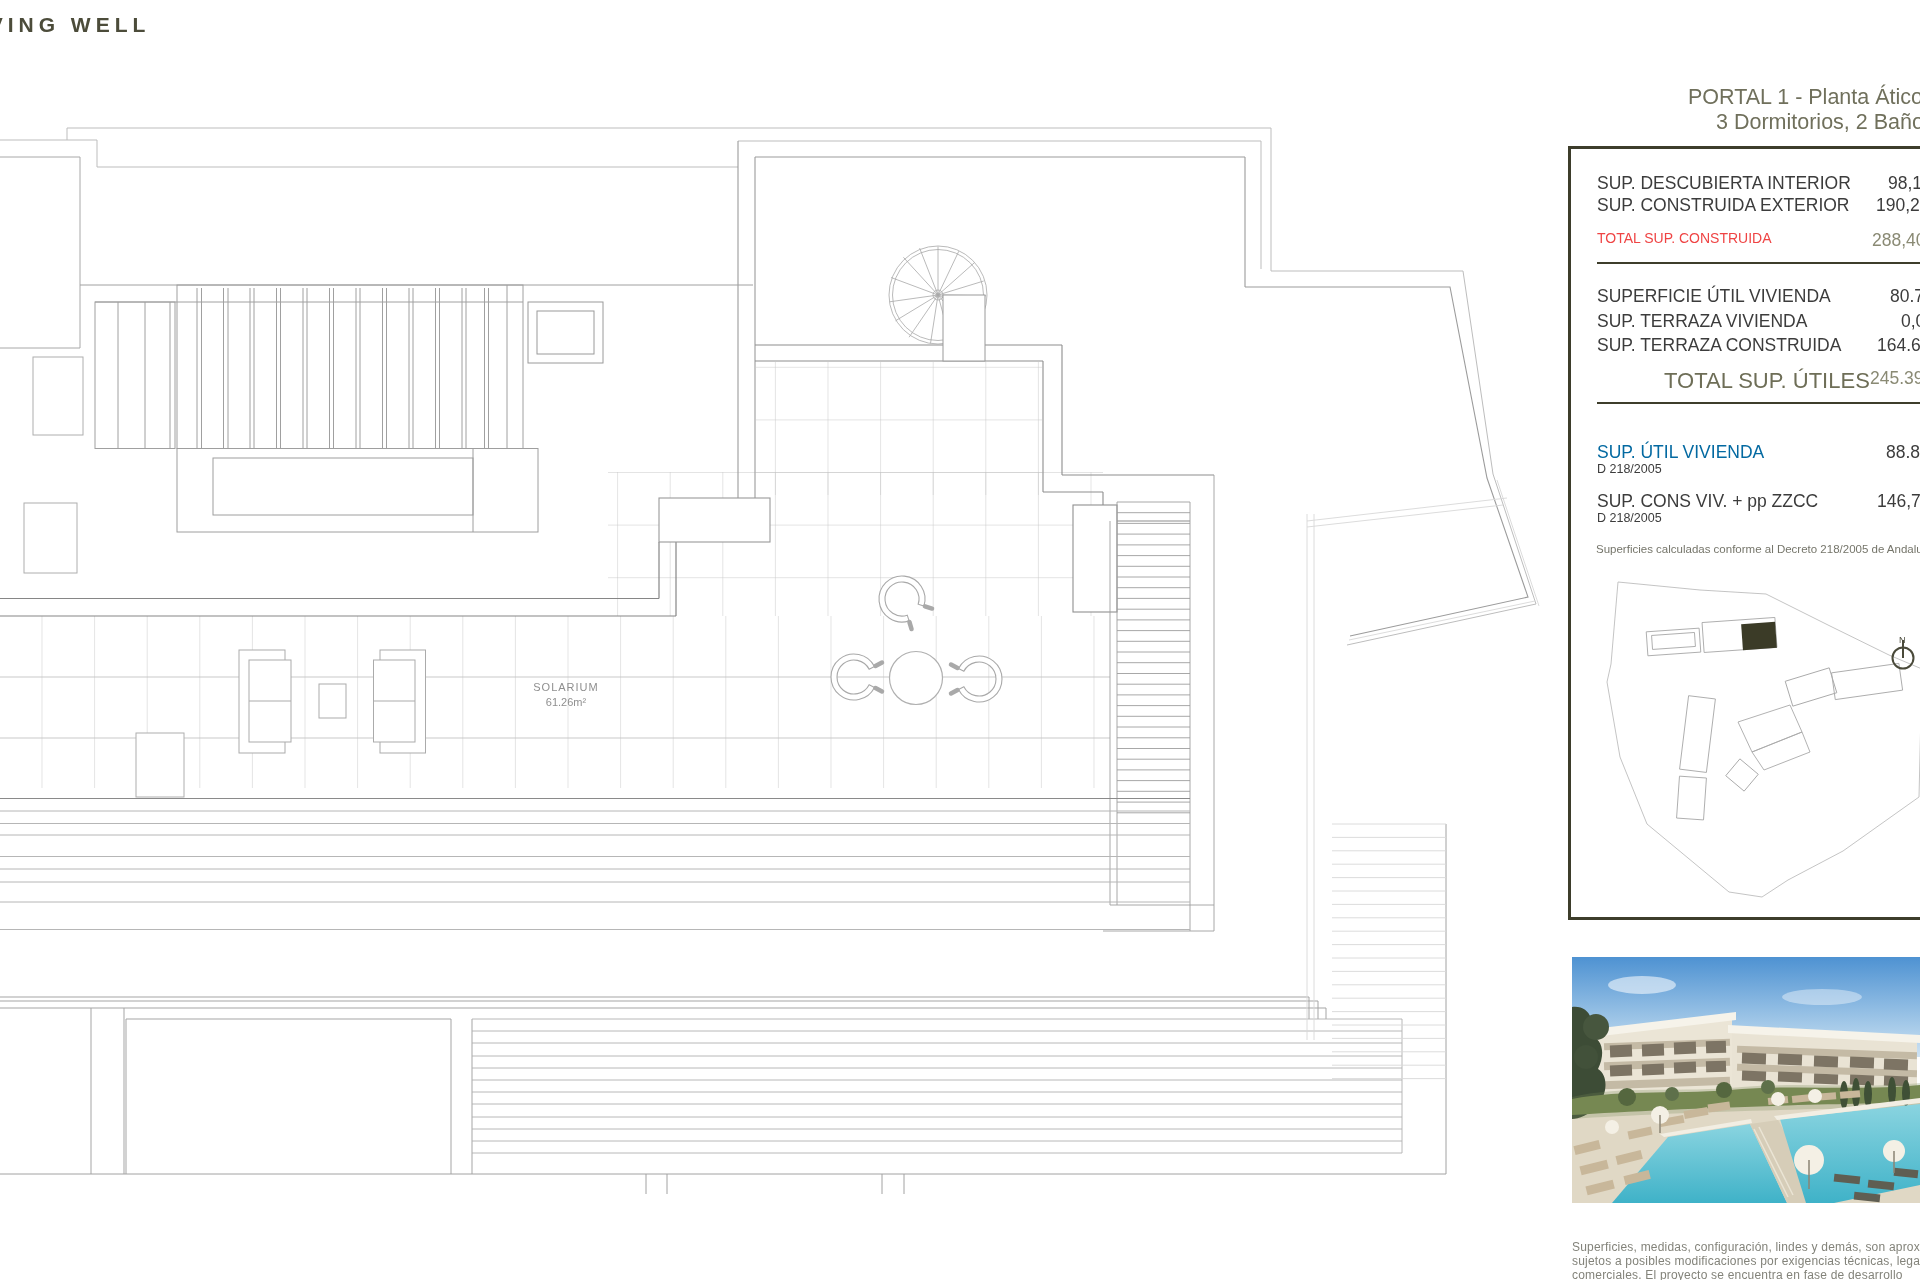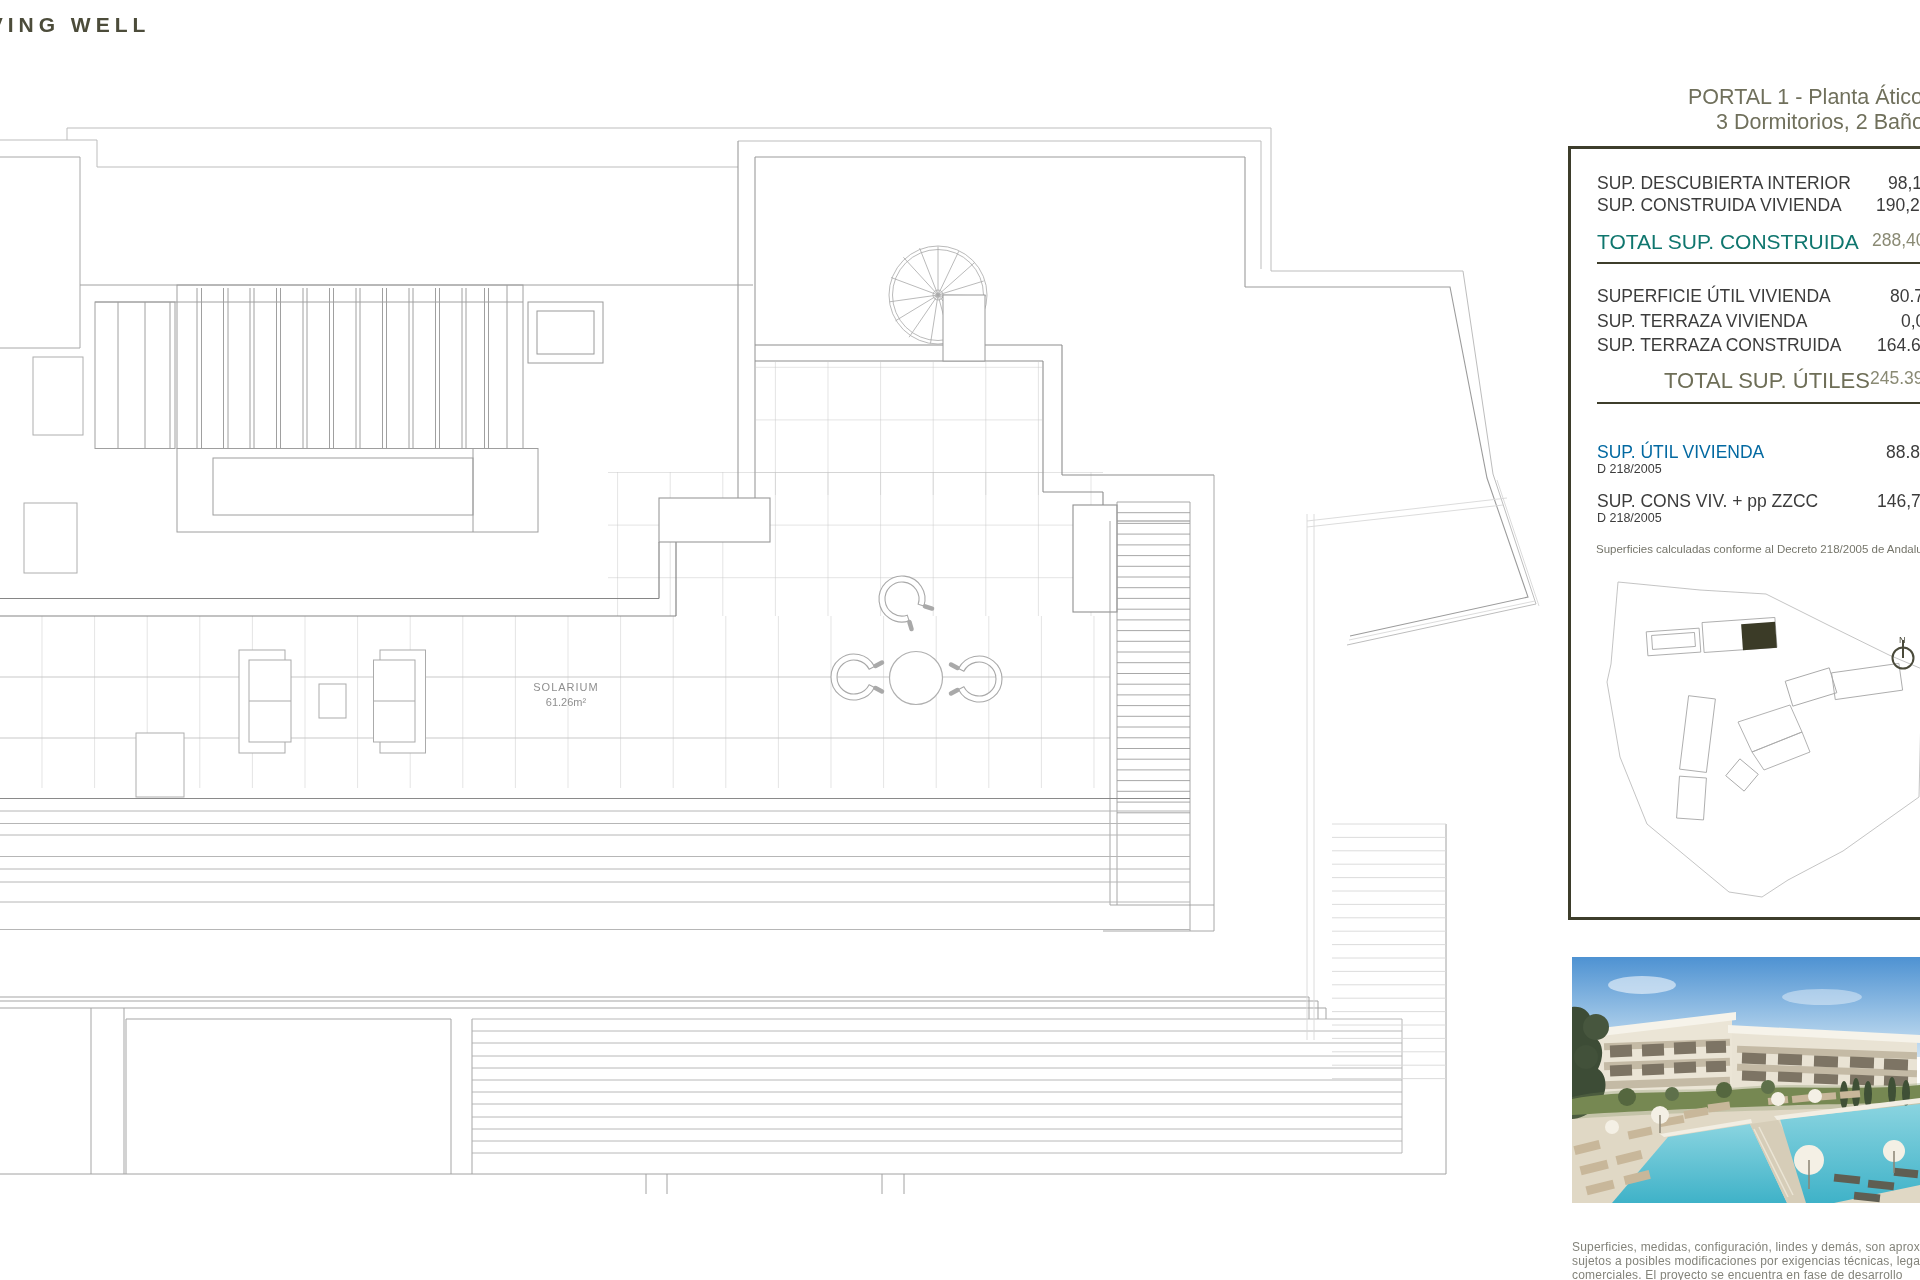--- a/index.html
+++ b/index.html
@@ -144,23 +144,23 @@
 <div class="abs" style="left:-40px;top:13px;font-size:21px;letter-spacing:5px;color:#4c4c3a;font-weight:bold">LIVING WELL</div>
 
 <div class="abs" style="left:1688px;top:85px;font-size:21.5px;color:#70705c;white-space:nowrap">PORTAL 1 - Planta Ático</div>
 
 <div class="abs" style="left:1716px;top:110px;font-size:21.5px;color:#70705c;white-space:nowrap">3 Dormitorios, 2 Baños</div>
 
 <div class="abs" style="left:1568px;top:146px;width:420px;height:768px;border:3px solid #3d3d2b"></div>
 
 <div class="abs" style="left:1597px;top:173px;font-size:17.5px;color:#3c3c3c;white-space:nowrap">SUP. DESCUBIERTA INTERIOR</div>
 <div class="abs" style="left:1888px;top:173px;font-size:17.5px;color:#3c3c3c;white-space:nowrap">98,12 m²</div>
-<div class="abs" style="left:1597px;top:195px;font-size:17.5px;color:#3c3c3c;white-space:nowrap">SUP. CONSTRUIDA VIVIENDA</div>
+<div class="abs" style="left:1597px;top:195px;font-size:17.5px;color:#3c3c3c;white-space:nowrap">SUP. CONSTRUIDA EXTERIOR</div>
 <div class="abs" style="left:1876px;top:195px;font-size:17.5px;color:#3c3c3c;white-space:nowrap">190,28 m²</div>
-<div class="abs" style="left:1597px;top:230px;font-size:21px;color:#0f766e;white-space:nowrap">TOTAL SUP. CONSTRUIDA</div>
+<div class="abs" style="left:1597px;top:230px;font-size:14px;color:#ef4444;white-space:nowrap">TOTAL SUP. CONSTRUIDA</div>
 <div class="abs" style="left:1872px;top:230px;font-size:17.5px;color:#8a8a74;white-space:nowrap">288,40 m²</div>
 <div class="abs" style="left:1597px;top:262px;width:400px;border-top:2px solid #3d3d2b"></div>
 <div class="abs" style="left:1597px;top:286px;font-size:17.5px;color:#3c3c3c;white-space:nowrap">SUPERFICIE ÚTIL VIVIENDA</div>
 <div class="abs" style="left:1890px;top:286px;font-size:17.5px;color:#3c3c3c;white-space:nowrap">80.79 m²</div>
 <div class="abs" style="left:1597px;top:311px;font-size:17.5px;color:#3c3c3c;white-space:nowrap">SUP. TERRAZA VIVIENDA</div>
 <div class="abs" style="left:1901px;top:311px;font-size:17.5px;color:#3c3c3c;white-space:nowrap">0,00 m²</div>
 <div class="abs" style="left:1597px;top:335px;font-size:17.5px;color:#3c3c3c;white-space:nowrap">SUP. TERRAZA CONSTRUIDA</div>
 <div class="abs" style="left:1877px;top:335px;font-size:17.5px;color:#3c3c3c;white-space:nowrap">164.60 m²</div>
 <div class="abs" style="left:1664px;top:368px;font-size:22px;color:#6e6e57;white-space:nowrap">TOTAL SUP. ÚTILES</div>
 <div class="abs" style="left:1870px;top:368px;font-size:17.5px;color:#8a8a74;white-space:nowrap">245.39 m²</div>

